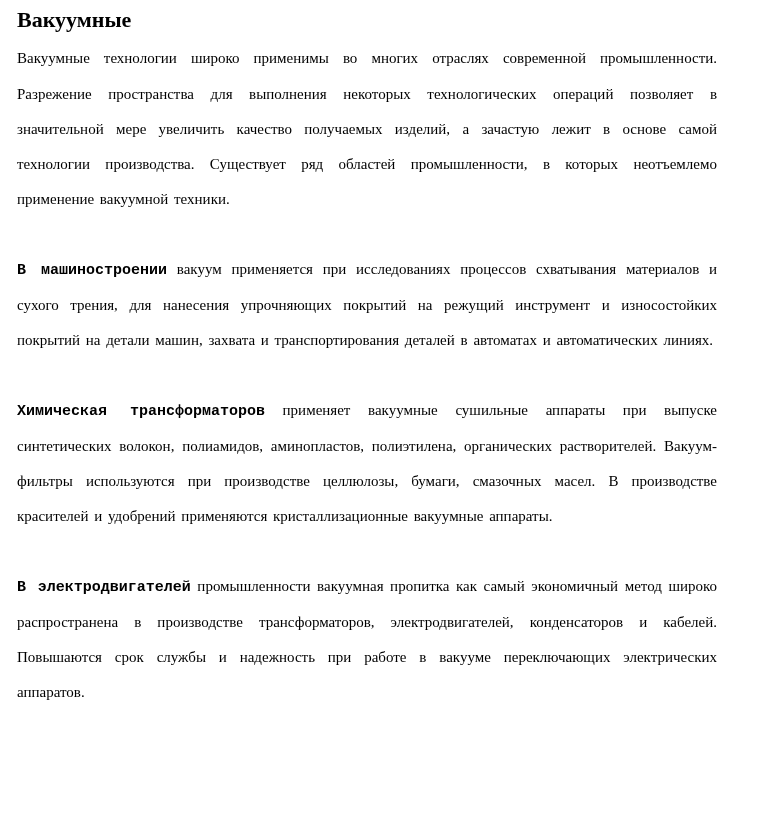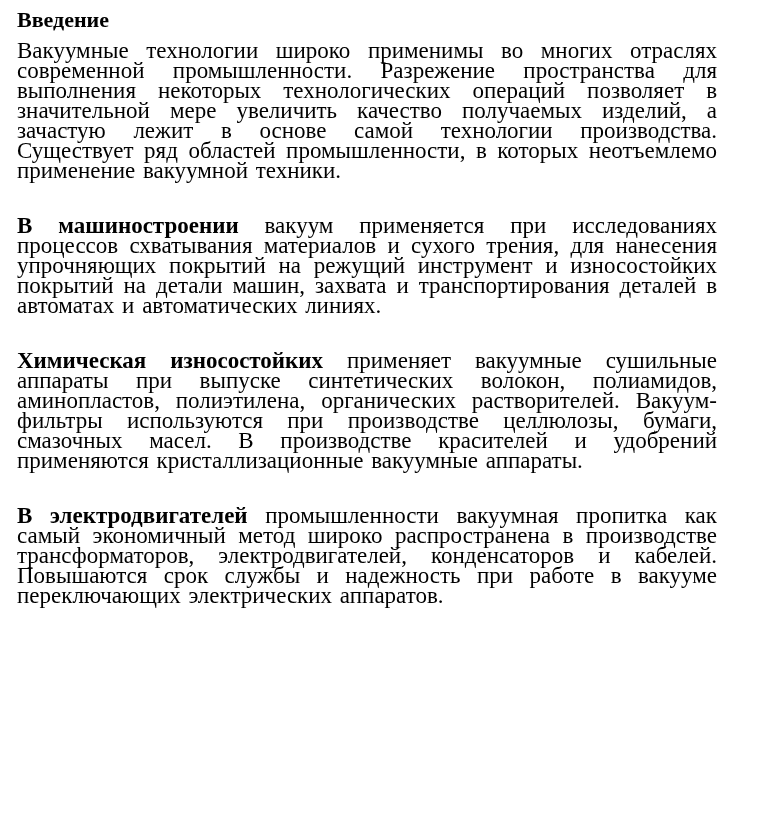--- a/index.html
+++ b/index.html
@@ -14,38 +14,39 @@
   .page {
     padding: 6px 40px 0 17px;
   }
   .doc-title {
     font-size: 22px;
     line-height: 28px;
     font-weight: bold;
     margin-bottom: 7px;
   }
   .para {
-    font-size: 23px;
-    line-height: 20px;
+    font-size: 15px;
+    line-height: 35px;
     text-align: justify;
     word-spacing: 2px;
     margin-bottom: 35px;
   }
   .para .lead {
     font-weight: bold;
+    font-family: Liberation Mono, monospace;
   }
 </style>
 </head>
 <body>
 
 <div class="page">
 
-  <h1 class="doc-title">Введение</h1>
+  <h1 class="doc-title">Вакуумные</h1>
 
   <p class="para"><span class="lead"></span><span>Вакуумные технологии широко применимы во многих отраслях современной промышленности. Разрежение пространства для выполнения некоторых технологических операций позволяет в значительной мере увеличить качество получаемых изделий, а зачастую лежит в основе самой технологии производства. Существует ряд областей промышленности, в которых неотъемлемо применение вакуумной техники.</span></p>
 
   <p class="para"><span class="lead">В машиностроении</span><span> вакуум применяется при исследованиях процессов схватывания материалов и сухого трения, для нанесения упрочняющих покрытий на режущий инструмент и износостойких покрытий на детали машин, захвата и транспортирования деталей в автоматах и автоматических линиях.</span></p>
 
-  <p class="para"><span class="lead">Химическая износостойких</span><span> применяет вакуумные сушильные аппараты при выпуске синтетических волокон, полиамидов, аминопластов, полиэтилена, органических растворителей. Вакуум-фильтры используются при производстве целлюлозы, бумаги, смазочных масел. В производстве красителей и удобрений применяются кристаллизационные вакуумные аппараты.</span></p>
+  <p class="para"><span class="lead">Химическая трансформаторов</span><span> применяет вакуумные сушильные аппараты при выпуске синтетических волокон, полиамидов, аминопластов, полиэтилена, органических растворителей. Вакуум-фильтры используются при производстве целлюлозы, бумаги, смазочных масел. В производстве красителей и удобрений применяются кристаллизационные вакуумные аппараты.</span></p>
 
   <p class="para"><span class="lead">В электродвигателей</span><span> промышленности вакуумная пропитка как самый экономичный метод широко распространена в производстве трансформаторов, электродвигателей, конденсаторов и кабелей. Повышаются срок службы и надежность при работе в вакууме переключающих электрических аппаратов.</span></p>
 
 </div>
 
 </body></html>

